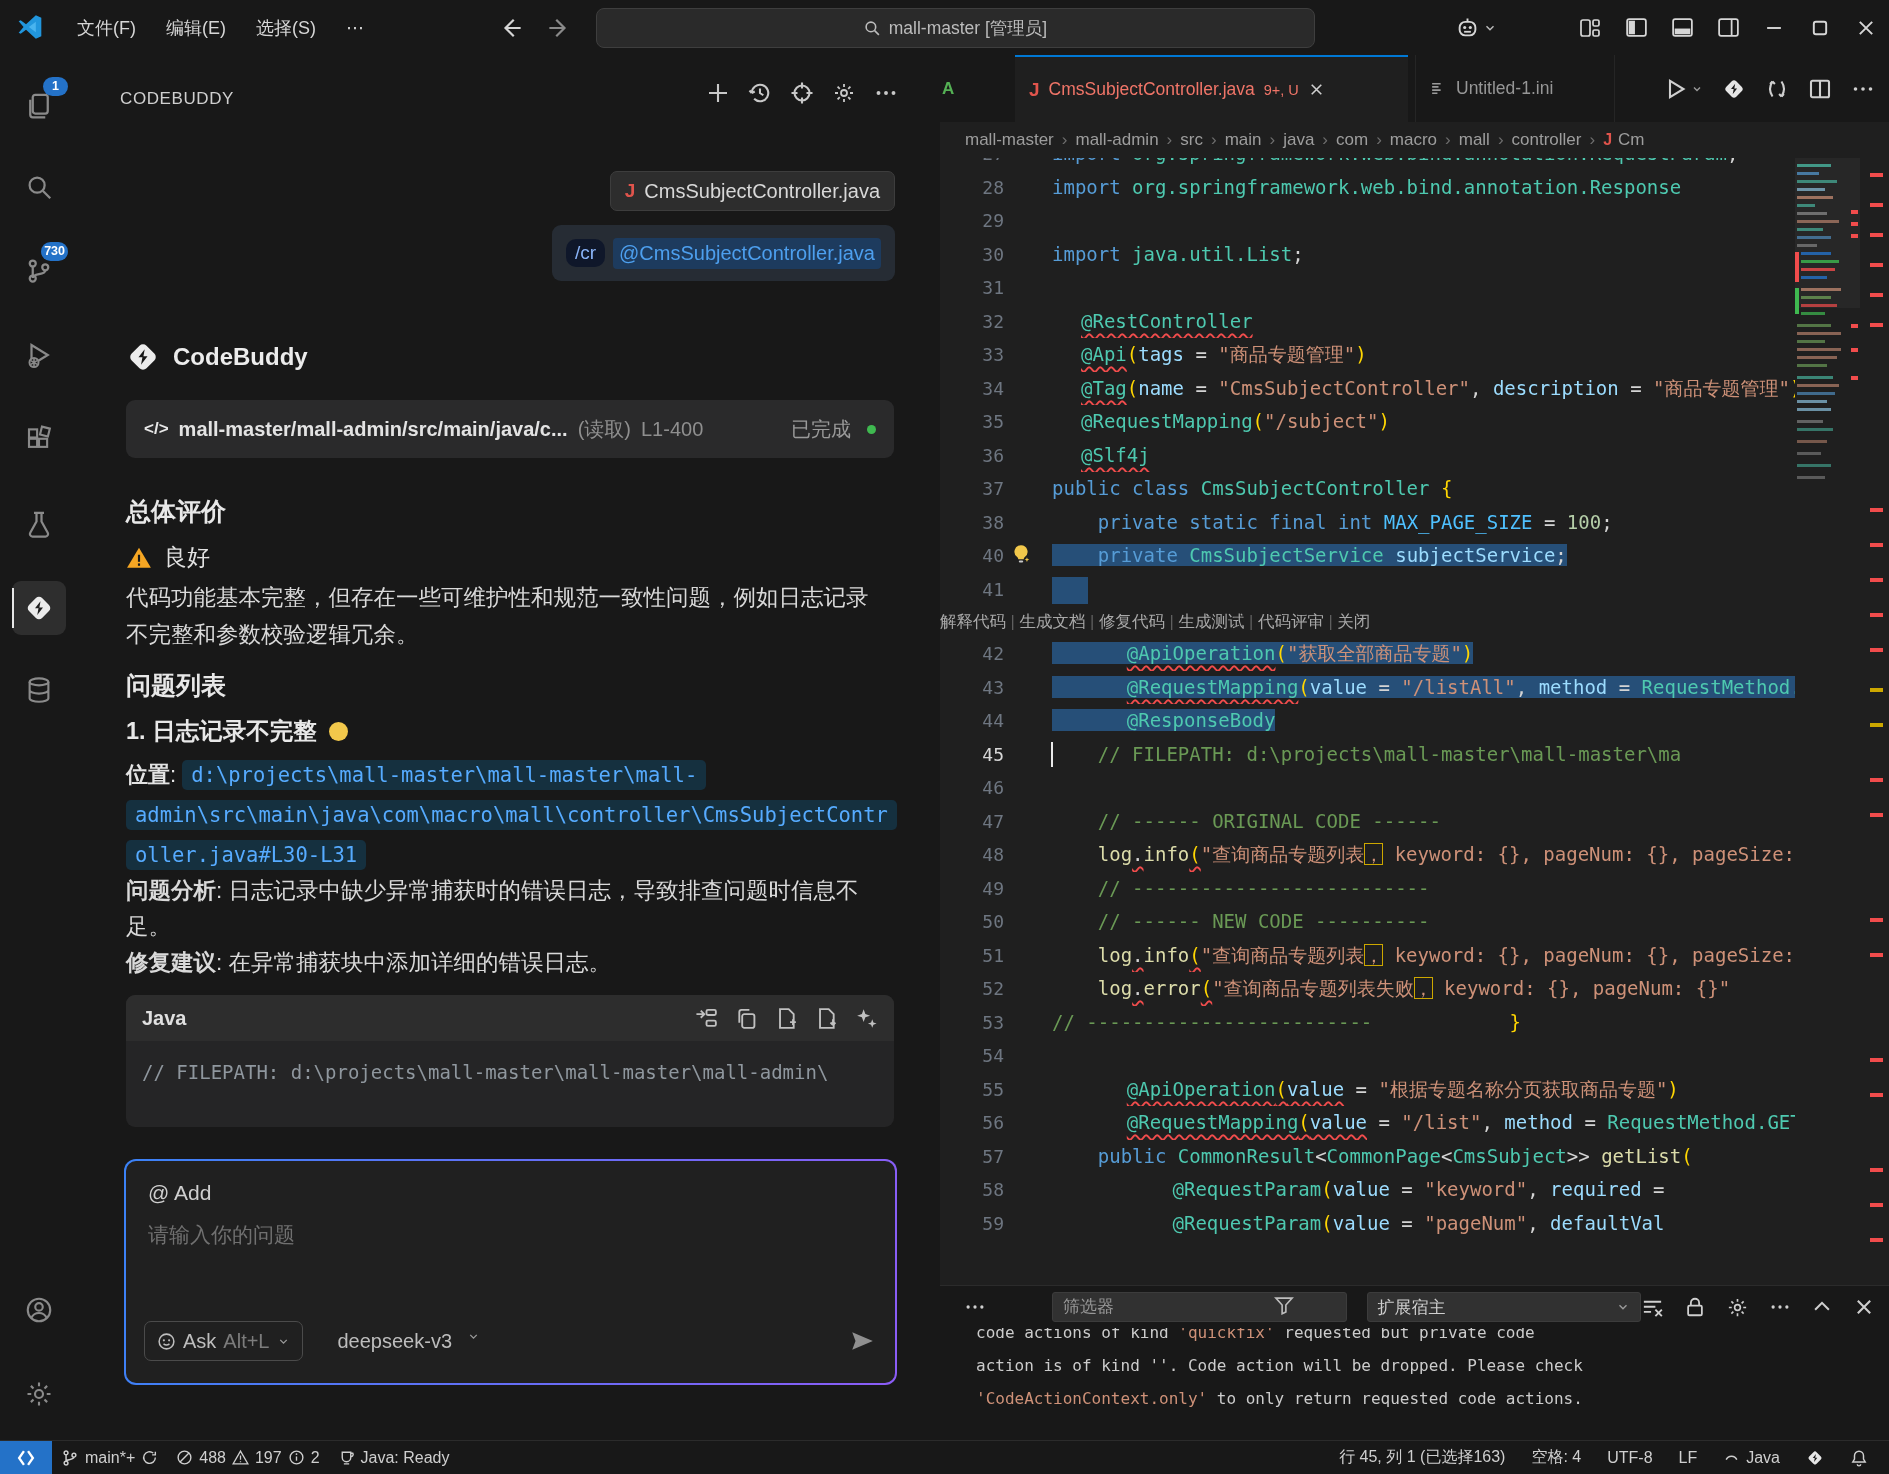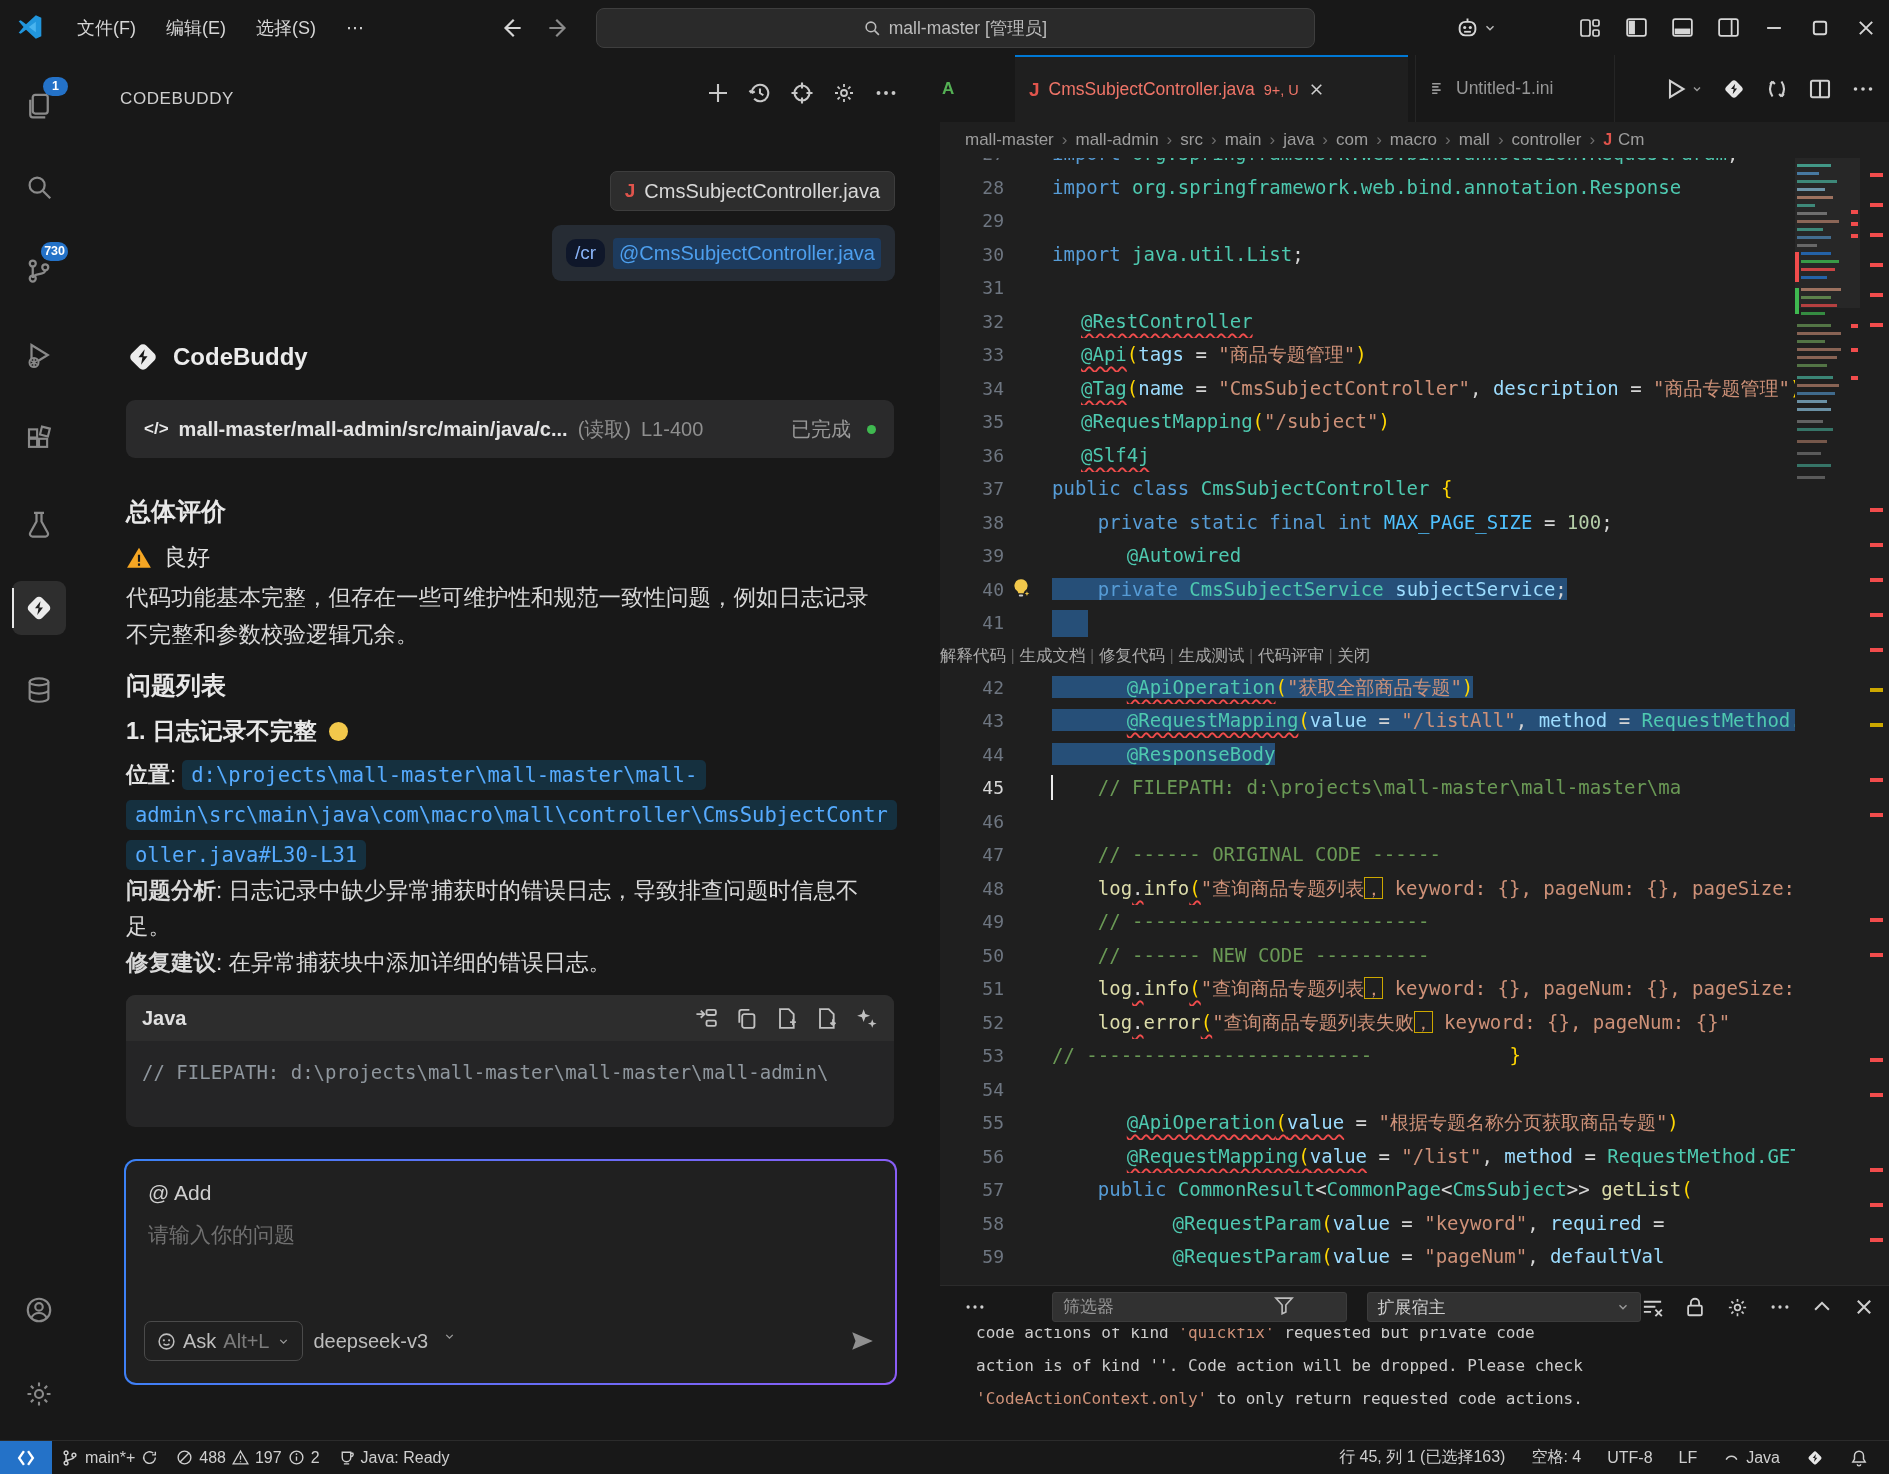--- a/index.html
+++ b/index.html
@@ -62,21 +62,21 @@
   .cb-head{height:46px;background:#2d2d2d;display:flex;align-items:center;padding:0 16px;font-size:20px;font-weight:bold;color:#e0e0e0;}
   .cb-head-icons{margin-left:auto;display:flex;gap:17px;align-items:center;}
   .cb-body{padding:20px 16px;font-family:"DejaVu Sans Mono",monospace;font-size:19px;color:#8f979e;white-space:nowrap;}
   .chat-input{position:absolute;left:46px;top:1104px;width:773px;height:226px;border-radius:12px;border:2px solid transparent;
               background:linear-gradient(#202020,#202020) padding-box,linear-gradient(100deg,#3b82f6,#8b5cf6) border-box;box-sizing:border-box;}
   .ci-add{position:absolute;left:22px;top:20px;font-size:21px;color:#cfcfcf;}
   .ci-ph{position:absolute;left:22px;top:60px;font-size:21px;color:#707070;}
   .ci-bottom{position:absolute;left:18px;right:20px;bottom:22px;display:flex;align-items:center;}
   .ask-pill{display:flex;align-items:center;gap:7px;border:1px solid #4b4b4b;border-radius:7px;height:38px;padding:0 12px;font-size:20px;color:#bdbdbd;}
   .ask-kbd{color:#7c7c7c;}
-  .model-dd{display:flex;align-items:flex-start;gap:15px;margin-left:11px;font-size:20px;color:#bdbdbd;}
+  .model-dd{display:flex;align-items:flex-start;gap:15px;margin-left:35px;font-size:20px;color:#bdbdbd;}
   .send-btn{margin-left:auto;}
 
   
   .editor{position:absolute;left:940px;top:55px;width:949px;height:1230px;background:#1f1f1f;overflow:hidden;}
   .tabstrip{position:absolute;left:0;top:0;width:949px;height:67px;background:#181818;}
   .tab-frag{position:absolute;left:2px;top:0;height:67px;display:flex;align-items:center;font-size:17px;color:#54b054;font-weight:bold;}
   .tab{position:absolute;top:0;height:67px;display:flex;align-items:center;gap:9px;padding:0 14px;box-sizing:border-box;font-size:17.5px;}
   .tab.active{left:75px;width:393px;background:#1f1f1f;border-top:2.5px solid #0078d4;color:#f07568;}
   .tab.inactive{left:475px;width:200px;background:#181818;color:#969696;border-right:1px solid #252525;border-left:1px solid #252525;}
   .tab-badge{font-size:14.5px;}
@@ -548,21 +548,20 @@
         <div class="crow"><div class="gnum">29</div><div class="ccode"></div></div>
         <div class="crow"><div class="gnum">30</div><div class="ccode"><span class="tk-kw">import </span><span class="tk-type">java.util.List</span><span class="tk-pun">;</span></div></div>
         <div class="crow"><div class="gnum">31</div><div class="ccode"></div></div>
         <div class="crow"><div class="gnum">32</div><div class="ccode"><span class="tk-ann tk-sqg">@RestController</span></div></div>
         <div class="crow"><div class="gnum">33</div><div class="ccode"><span class="tk-ann tk-sqg">@Api</span><span class="tk-brace">(</span><span class="tk-var">tags</span><span class="tk-pun"> = </span><span class="tk-str">"商品专题管理"</span><span class="tk-brace">)</span></div></div>
         <div class="crow"><div class="gnum">34</div><div class="ccode"><span class="tk-ann tk-sqg">@Tag</span><span class="tk-brace">(</span><span class="tk-var">name</span><span class="tk-pun"> = </span><span class="tk-str">"CmsSubjectController"</span><span class="tk-pun">, </span><span class="tk-var">description</span><span class="tk-pun"> = </span><span class="tk-str">"商品专题管理"</span><span class="tk-brace">)</span></div></div>
         <div class="crow"><div class="gnum">35</div><div class="ccode"><span class="tk-ann">@RequestMapping</span><span class="tk-brace">(</span><span class="tk-str">"/subject"</span><span class="tk-brace">)</span></div></div>
         <div class="crow"><div class="gnum">36</div><div class="ccode"><span class="tk-ann tk-sqg">@Slf4j</span></div></div>
         <div class="crow"><div class="gnum">37</div><div class="ccode"><span class="tk-kw">public class </span><span class="tk-type">CmsSubjectController </span><span class="tk-brace">{</span></div></div>
         <div class="crow"><div class="gnum">38</div><div class="ccode"><span class="tk-pun">    </span><span class="tk-kw">private static final int </span><span class="tk-const">MAX_PAGE_SIZE</span><span class="tk-pun"> = </span><span class="tk-num">100</span><span class="tk-pun">;</span></div></div>
-        <div class="crow"><div class="gnum">39</div><div class="ccode"><span class="tk-pun">    </span><span class="tk-ann">@Autowired</span></div></div>
         <div class="crow"><div class="gnum">40</div><span class="bulb"><svg width="26" height="26" viewBox="0 0 24 24">
               <path fill="#f2c84b" d="M12 3a6 6 0 0 0-3.5 10.9c.6.5 1 1.3 1 2.1h5c0-.8.4-1.6 1-2.1A6 6 0 0 0 12 3z"></path>
               <rect x="10" y="17" width="4" height="2" rx="1" fill="#c9c9c9"></rect>
               <path fill="#f2c84b" d="m17.5 14 .6 1.6 1.6.6-1.6.6-.6 1.6-.6-1.6-1.6-.6 1.6-.6z"></path>
             </svg></span><div class="ccode"><span class="sel-wrap"><span class="tk-pun">    </span><span class="tk-kw">private </span><span class="tk-type">CmsSubjectService </span><span class="tk-var">subjectService</span><span class="tk-pun">;</span></span></div></div>
         <div class="crow"><div class="gnum">41</div><div class="ccode"><span class="sel-empty"></span></div></div>
         <div class="crow lens-row"><div class="lens-inner"><span class="lens-item">解释代码</span><span class="lens-sep"> | </span><span class="lens-item">生成文档</span><span class="lens-sep"> | </span><span class="lens-item">修复代码</span><span class="lens-sep"> | </span><span class="lens-item">生成测试</span><span class="lens-sep"> | </span><span class="lens-item">代码评审</span><span class="lens-sep"> | </span><span class="lens-item">关闭</span></div></div>
         <div class="crow"><div class="gnum">42</div><div class="ccode"><span class="sel-wrap"><span class="tk-pun">    </span><span class="tk-ann tk-sqg">@ApiOperation</span><span class="tk-brace">(</span><span class="tk-str">"获取全部商品专题"</span><span class="tk-brace">)</span></span></div></div>
         <div class="crow"><div class="gnum">43</div><div class="ccode"><span class="sel-wrap"><span class="tk-pun">    </span><span class="tk-ann tk-sqg">@RequestMapping</span><span class="tk-brace">(</span><span class="tk-var">value</span><span class="tk-pun"> = </span><span class="tk-str">"/listAll"</span><span class="tk-pun">, </span><span class="tk-var">method</span><span class="tk-pun"> = </span><span class="tk-type">RequestMethod.GET</span></span></div></div>
         <div class="crow"><div class="gnum">44</div><div class="ccode"><span class="sel-wrap"><span class="tk-pun">    </span><span class="tk-ann">@ResponseBody</span></span></div></div>

